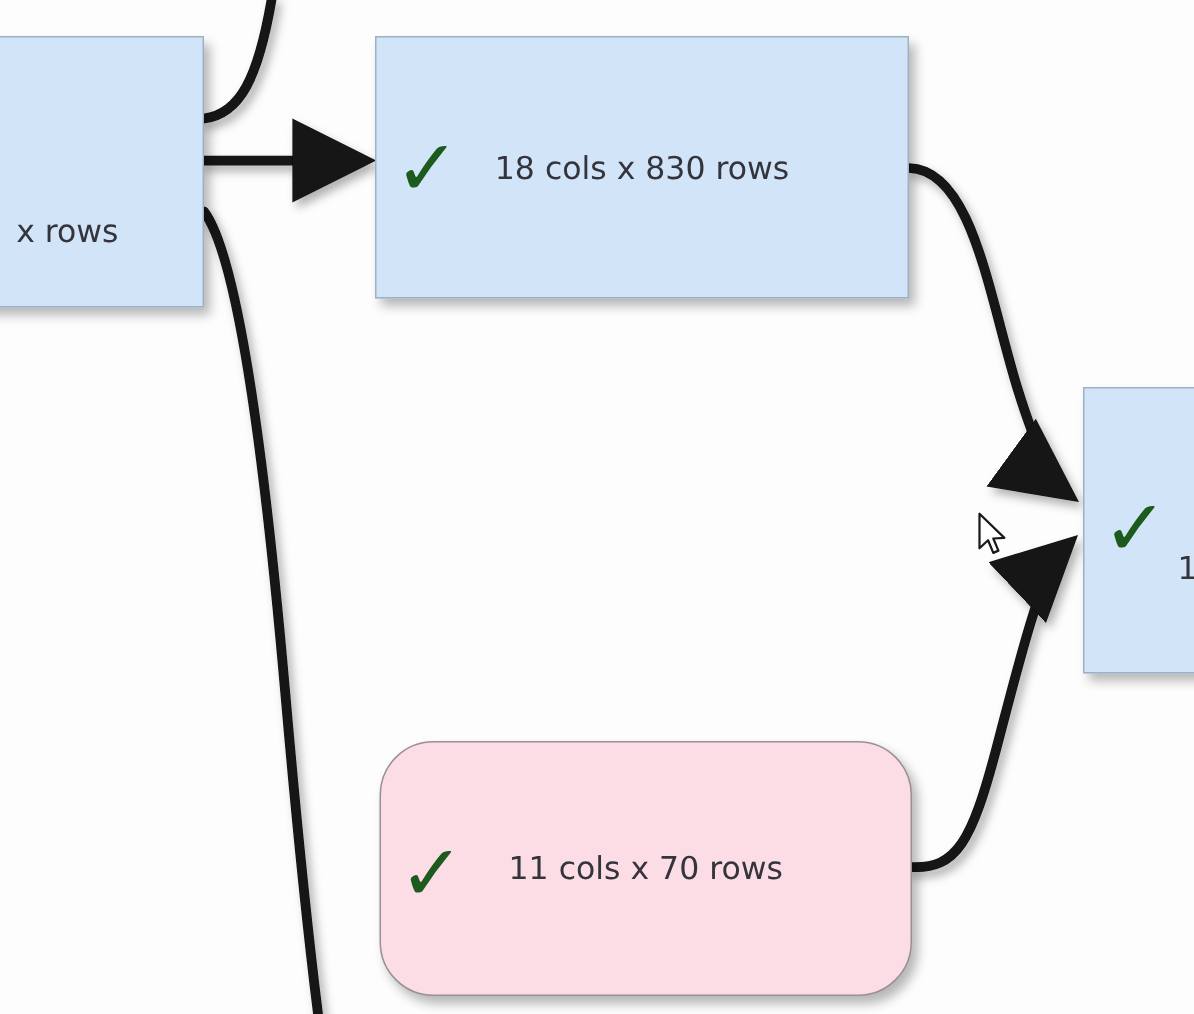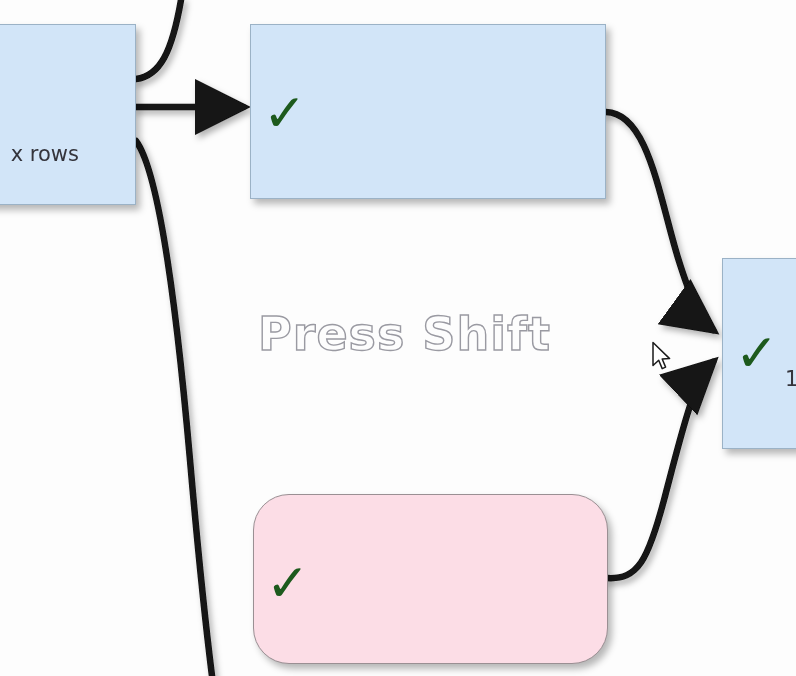--- a/index.html
+++ b/index.html
@@ -155,30 +155,31 @@
       <path d="M607,578 C638,580 648,560 664,500 C684,424 694,380 713,362" marker-end="url(#arrow)"></path>
     </g>
   </svg>
 
   <div class="node rect" id="node-left">
     <div class="node-sub">x rows</div>
   </div>
 
   <div class="node rect" id="node-dedupe">
     <span class="check">✓</span>
+    <div class="node-sub">18 cols x 830 rows</div>
   </div>
 
   <div class="node rounded" id="node-tax">
     <span class="check">✓</span>
+    <div class="node-sub">11 cols x 70 rows</div>
   </div>
 
   <div class="node rect" id="node-right">
     <span class="check">✓</span>
     <span id="node-right-num">1</span>
   </div>
 
-  <div id="watermark">Press Shift</div>
 
   <svg id="cursor" viewBox="0 0 22 32" width="22" height="32">
     <path d="M2,1.5 L2,24.5 L7.7,19.2 L11.2,27.6 L14.6,26.1 L11.2,18.0 L18.6,17.6 Z" fill="#ffffff" stroke="#1a1a1a" stroke-width="1.5" stroke-linejoin="round"></path>
   </svg>
 
 </div>
 
 </body></html>

